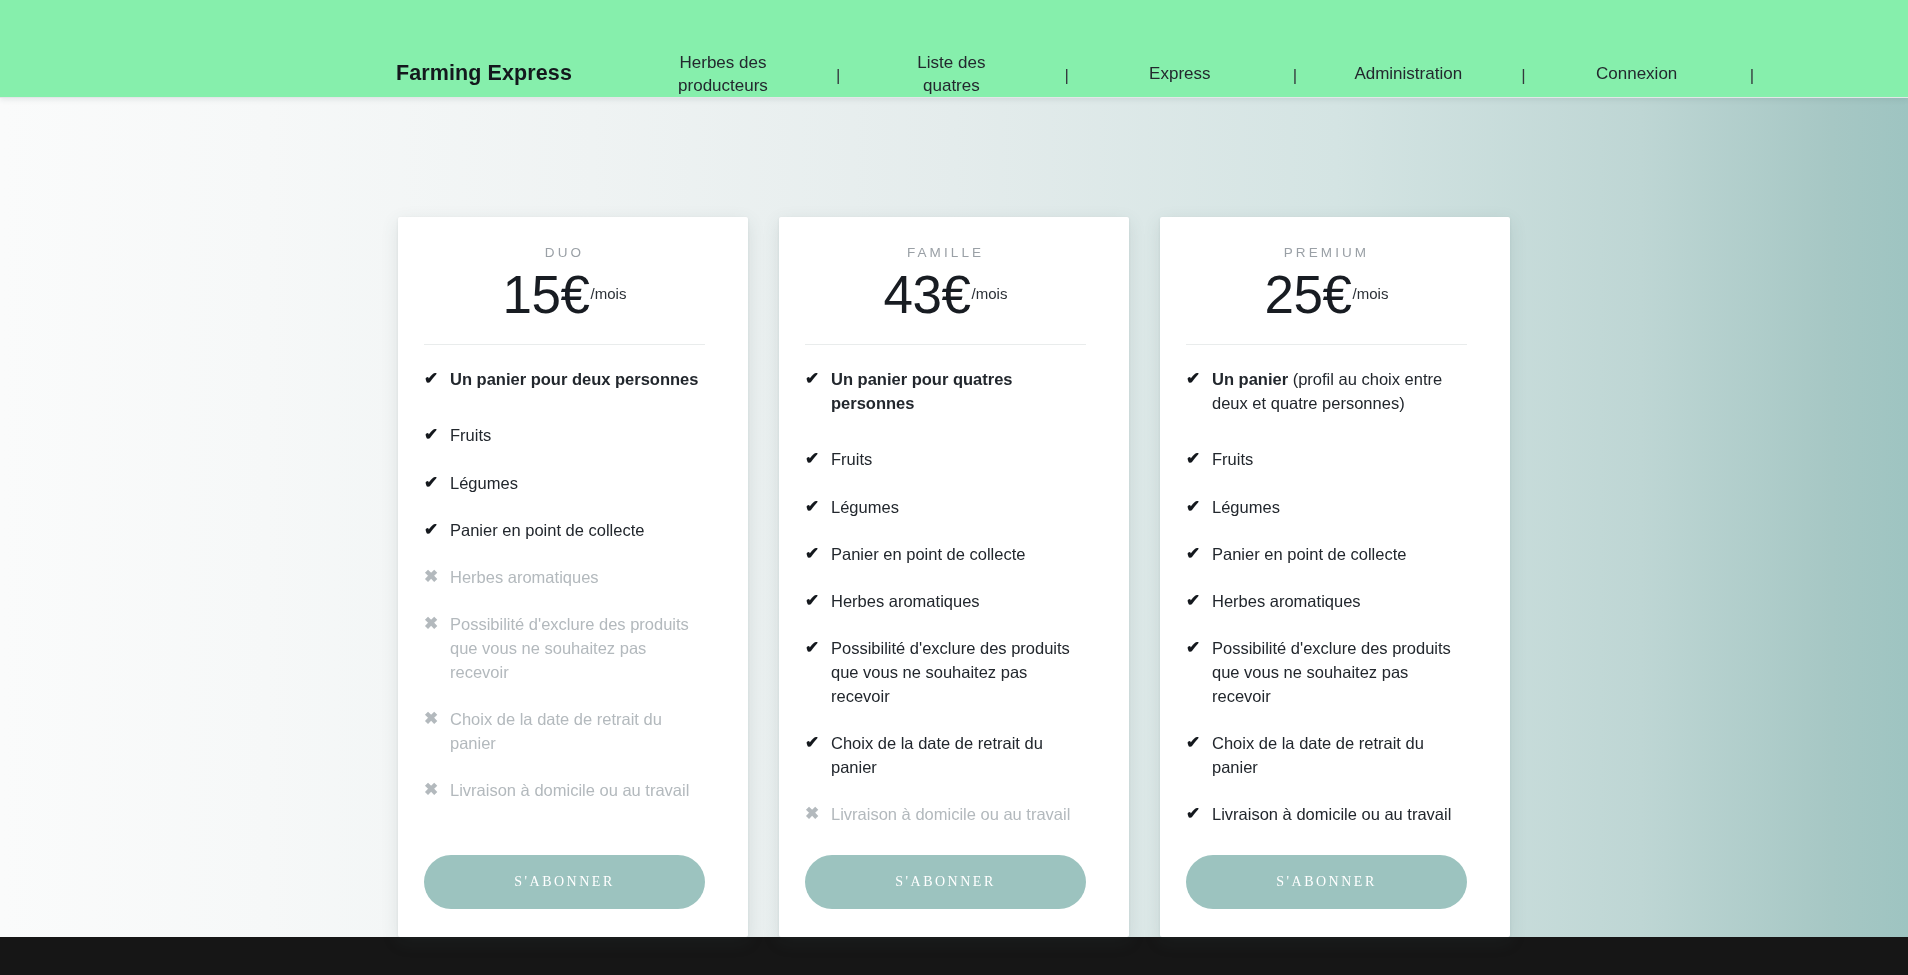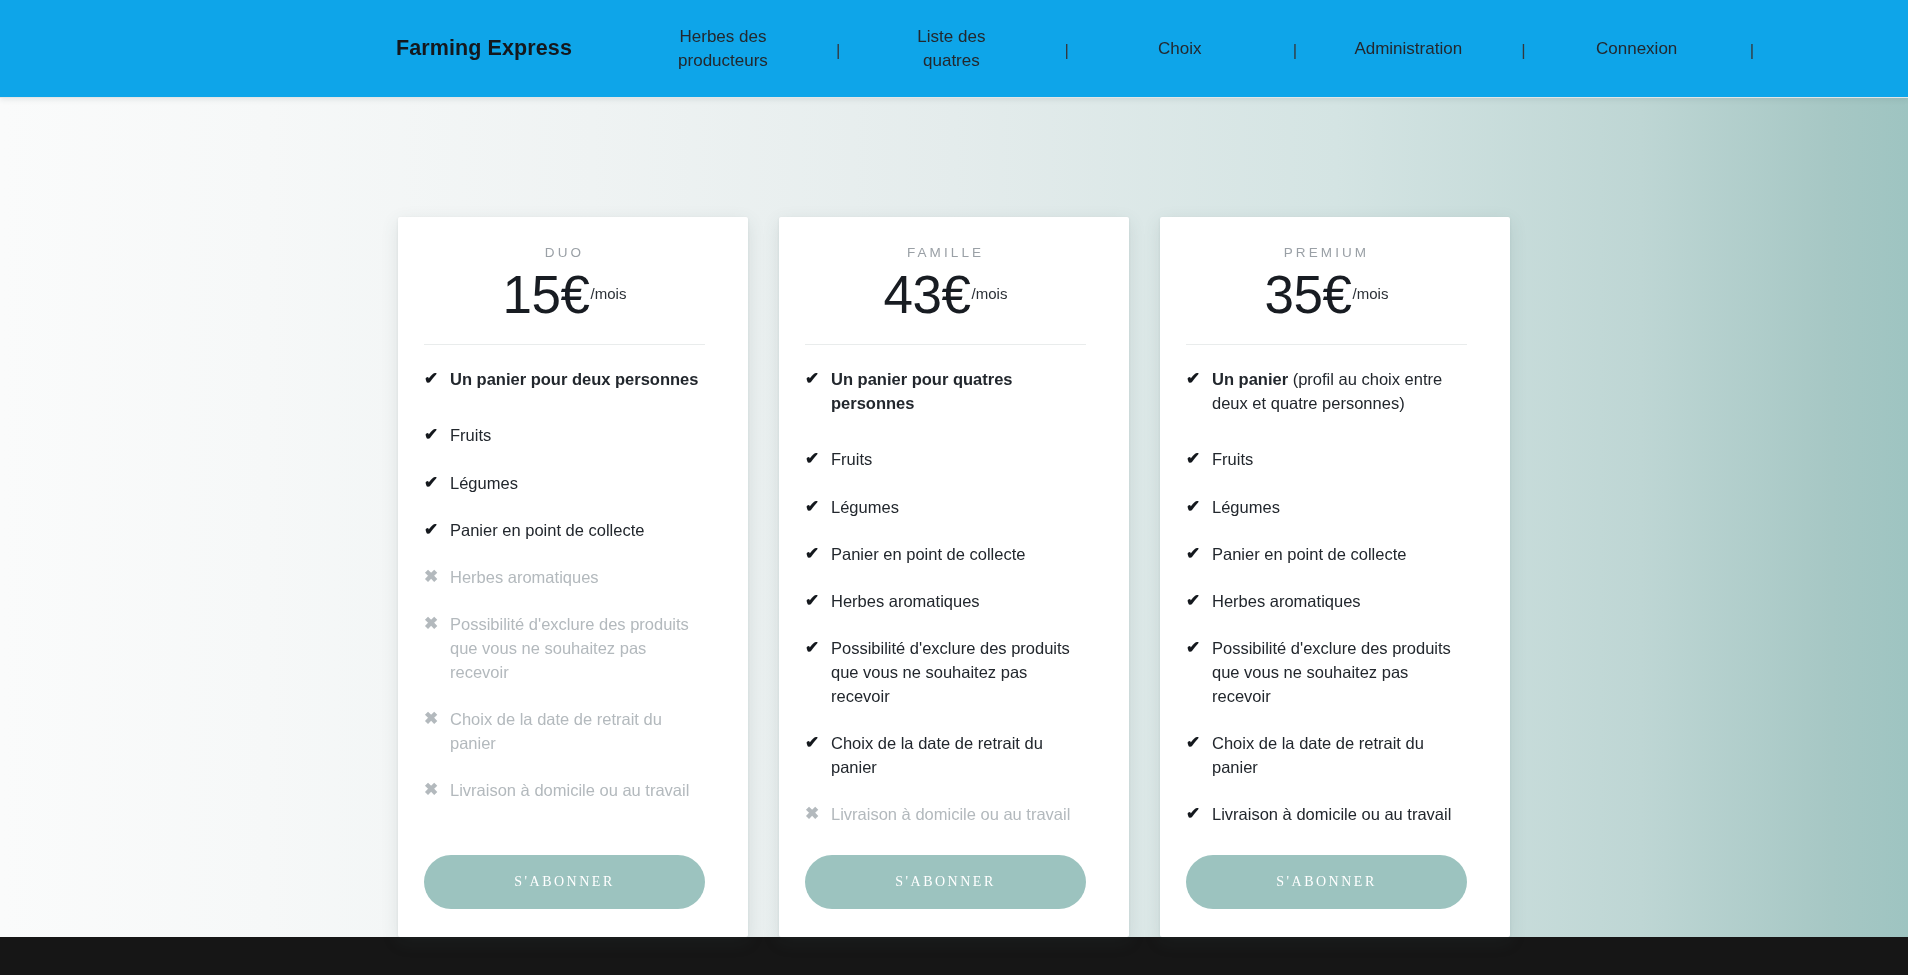--- a/index.html
+++ b/index.html
@@ -20,25 +20,25 @@
     width: 1908px;
     height: 975px;
     display: flex;
     flex-direction: column;
   }
 
   
   .navbar {
     height: 98px;
     flex: 0 0 98px;
-    background: #0ea5e9;
+    background: #86efac;
     border-bottom: 1px solid #e2e6e7;
     box-shadow: 0 2px 5px rgba(60,80,85,0.10);
     display: flex;
-    align-items: center;
+    align-items: flex-end;
     position: relative;
     z-index: 5;
   }
 
   .nav-inner {
     display: flex;
     align-items: center;
     margin-left: 396px;
   }
 
@@ -232,21 +232,21 @@
       <nav id="nav-items" style="display:flex;align-items:center;">
           <div class="nav-item">
             <div class="nav-link">Herbes des producteurs</div>
             <span class="nav-sep">|</span>
           </div>
           <div class="nav-item">
             <div class="nav-link">Liste des quatres</div>
             <span class="nav-sep">|</span>
           </div>
           <div class="nav-item">
-            <div class="nav-link">Choix</div>
+            <div class="nav-link">Express</div>
             <span class="nav-sep">|</span>
           </div>
           <div class="nav-item">
             <div class="nav-link">Administration</div>
             <span class="nav-sep">|</span>
           </div>
           <div class="nav-item">
             <div class="nav-link">Connexion</div>
             <span class="nav-sep">|</span>
           </div>
@@ -345,21 +345,21 @@
             </li>
           </ul>
           <div class="cta-wrap">
             <button class="cta">S'ABONNER</button>
           </div>
         </div>
         <div class="card">
           <div class="card-head">
             <div class="plan-name">PREMIUM</div>
             <div class="price-row">
-              <span class="price">35€</span>
+              <span class="price">25€</span>
               <span class="price-period">/mois</span>
             </div>
           </div>
           <ul class="features">
             <li class="feature first">
               <span class="mark">✔</span>
               <span class="txt"><span class="lead">Un panier</span><span class="rest"> (profil au choix entre deux et quatre personnes)</span></span>
             </li>
             <li class="feature">
               <span class="mark">✔</span>

